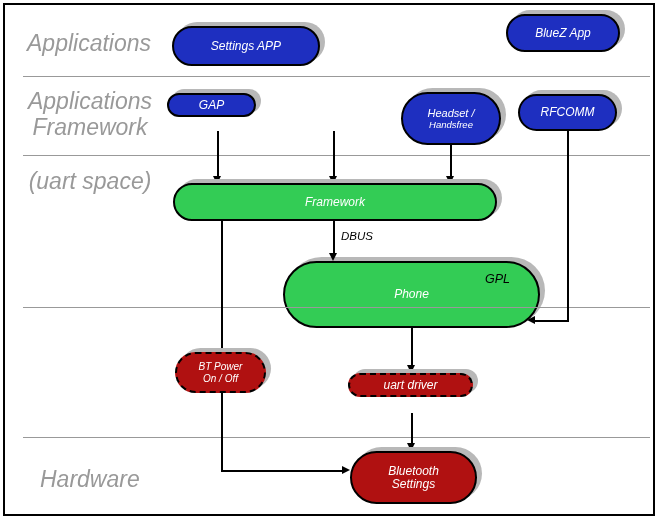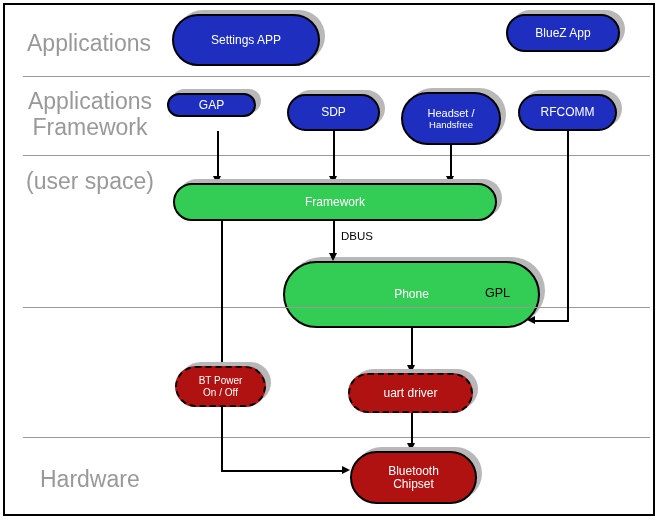--- a/index.html
+++ b/index.html
@@ -1,18 +1,18 @@
 <!DOCTYPE html>
 <html style="--app-node: #1e2fc0; --userspace-node: #33cc55; --kernel-node: #b01111; --shadow: #b8b8b8; --layer-label: #999999; --separator: #999999;"><head>
 <meta charset="utf-8">
 <style>
   html,body{margin:0;padding:0;background:#fff;}
   .canvas{
     position:relative;width:663px;height:523px;background:#ffffff;
-    font-family:"Liberation Sans",sans-serif;overflow:hidden;
+    font-family:"Liberation Sans",sans-serif;overflow:hidden;font-style:italic;
   }
   .frame{
     position:absolute;left:3px;top:3px;width:652px;height:513px;
     border:2px solid #000;box-sizing:border-box;z-index:0;
   }
   .sep{position:absolute;left:23px;width:627px;height:1px;background:var(--separator,#999);z-index:2;}
   .layer-label{
     position:absolute;color:var(--layer-label,#999);font-size:23px;line-height:26px;
     z-index:1;white-space:nowrap;
   }
@@ -22,22 +22,22 @@
     border:2px solid #000;border-radius:999px;color:#fff;text-align:center;
     box-shadow:5px -4px 0 var(--shadow,#b8b8b8);box-sizing:border-box;z-index:4;
     font-size:12px;line-height:13px;
   }
   .blue{background:var(--app-node,#1e2fc0);}
   .green{background:var(--userspace-node,#33cc55);}
   .red{background:var(--kernel-node,#b01111);}
   .dashed{border-style:dashed;}
   .low{z-index:1;}
   .sub{font-size:9.5px;line-height:11px;}
-  .small{font-size:10px;line-height:12px;margin-top:14px;}
-  .gpl{position:absolute;right:28px;top:24px;color:#000;font-size:12.5px;text-align:right;}
+  .small{font-size:10px;line-height:12px;}
+  .gpl{position:absolute;right:28px;top:10px;color:#000;font-size:12.5px;text-align:right;}
   .vline{position:absolute;width:2px;background:#000;z-index:3;}
   .hline{position:absolute;height:2px;background:#000;z-index:3;}
   .arr-down{position:absolute;width:0;height:0;border-left:4.5px solid transparent;border-right:4.5px solid transparent;border-top:8px solid #000;z-index:3;}
   .arr-left{position:absolute;width:0;height:0;border-top:4.5px solid transparent;border-bottom:4.5px solid transparent;border-right:8px solid #000;z-index:3;}
   .arr-right{position:absolute;width:0;height:0;border-top:4.5px solid transparent;border-bottom:4.5px solid transparent;border-left:8px solid #000;z-index:3;}
   .edge-label{position:absolute;color:#000;font-size:11.5px;z-index:3;white-space:nowrap;}
 </style>
 </head>
 <body>
 
@@ -50,38 +50,35 @@
   <div class="sep" style="top:437px"></div>
 
   <div class="layer-label" style="left:27px;top:30px">Applications</div>
 
   <div class="layer-label block" style="left:15px;top:88px;width:150px">
     <div>Applications</div>
     <div>Framework</div>
   </div>
 
   <div class="layer-label block" style="left:10px;top:168px;width:160px">
-    <div>(user space)</div>
+    <div>(uart space)</div>
   </div>
 
 
   <div class="layer-label" style="left:40px;top:466px">Hardware</div>
 
-  <div class="pill blue" style="left:172px;top:14px;width:148px;height:52px">
+  <div class="pill blue" style="left:172px;top:26px;width:148px;height:40px">
     <span>Settings APP</span>
   </div>
   <div class="pill blue" style="left:506px;top:14px;width:114px;height:38px">
     <span>BlueZ App</span>
   </div>
 
   <div class="pill blue" style="left:167px;top:93px;width:89px;height:24px">
     <span>GAP</span>
-  </div>
-  <div class="pill blue" style="left:287px;top:94px;width:93px;height:37px">
-    <span>SDP</span>
   </div>
   <div class="pill blue" style="left:401px;top:92px;width:100px;height:53px">
     <span style="font-size:11px;line-height:12px">Headset /</span>
     <span class="sub">Handsfree</span>
   </div>
   <div class="pill blue" style="left:518px;top:94px;width:99px;height:37px">
     <span>RFCOMM</span>
   </div>
 
   <div class="pill green" style="left:173px;top:183px;width:324px;height:38px">
@@ -89,27 +86,27 @@
   </div>
   <div class="pill green low" style="left:283px;top:261px;width:257px;height:67px">
     <span>Phone</span>
     <span class="gpl">GPL</span>
   </div>
 
   <div class="pill red dashed small" style="left:175px;top:352px;width:91px;height:41px">
     <span>BT Power</span>
     <span>On / Off</span>
   </div>
-  <div class="pill red dashed" style="left:348px;top:373px;width:125px;height:40px">
+  <div class="pill red dashed" style="left:348px;top:373px;width:125px;height:24px">
     <span>uart driver</span>
   </div>
 
   <div class="pill red" style="left:350px;top:451px;width:127px;height:53px">
     <span>Bluetooth</span>
-    <span>Chipset</span>
+    <span>Settings</span>
   </div>
 
   <div class="vline" style="left:217px;top:131px;height:46px"></div>
   <div class="arr-down" style="left:213px;top:176px"></div>
 
   <div class="vline" style="left:333px;top:131px;height:46px"></div>
   <div class="arr-down" style="left:329px;top:176px"></div>
 
   <div class="vline" style="left:450px;top:132px;height:45px"></div>
   <div class="arr-down" style="left:446px;top:176px"></div>

